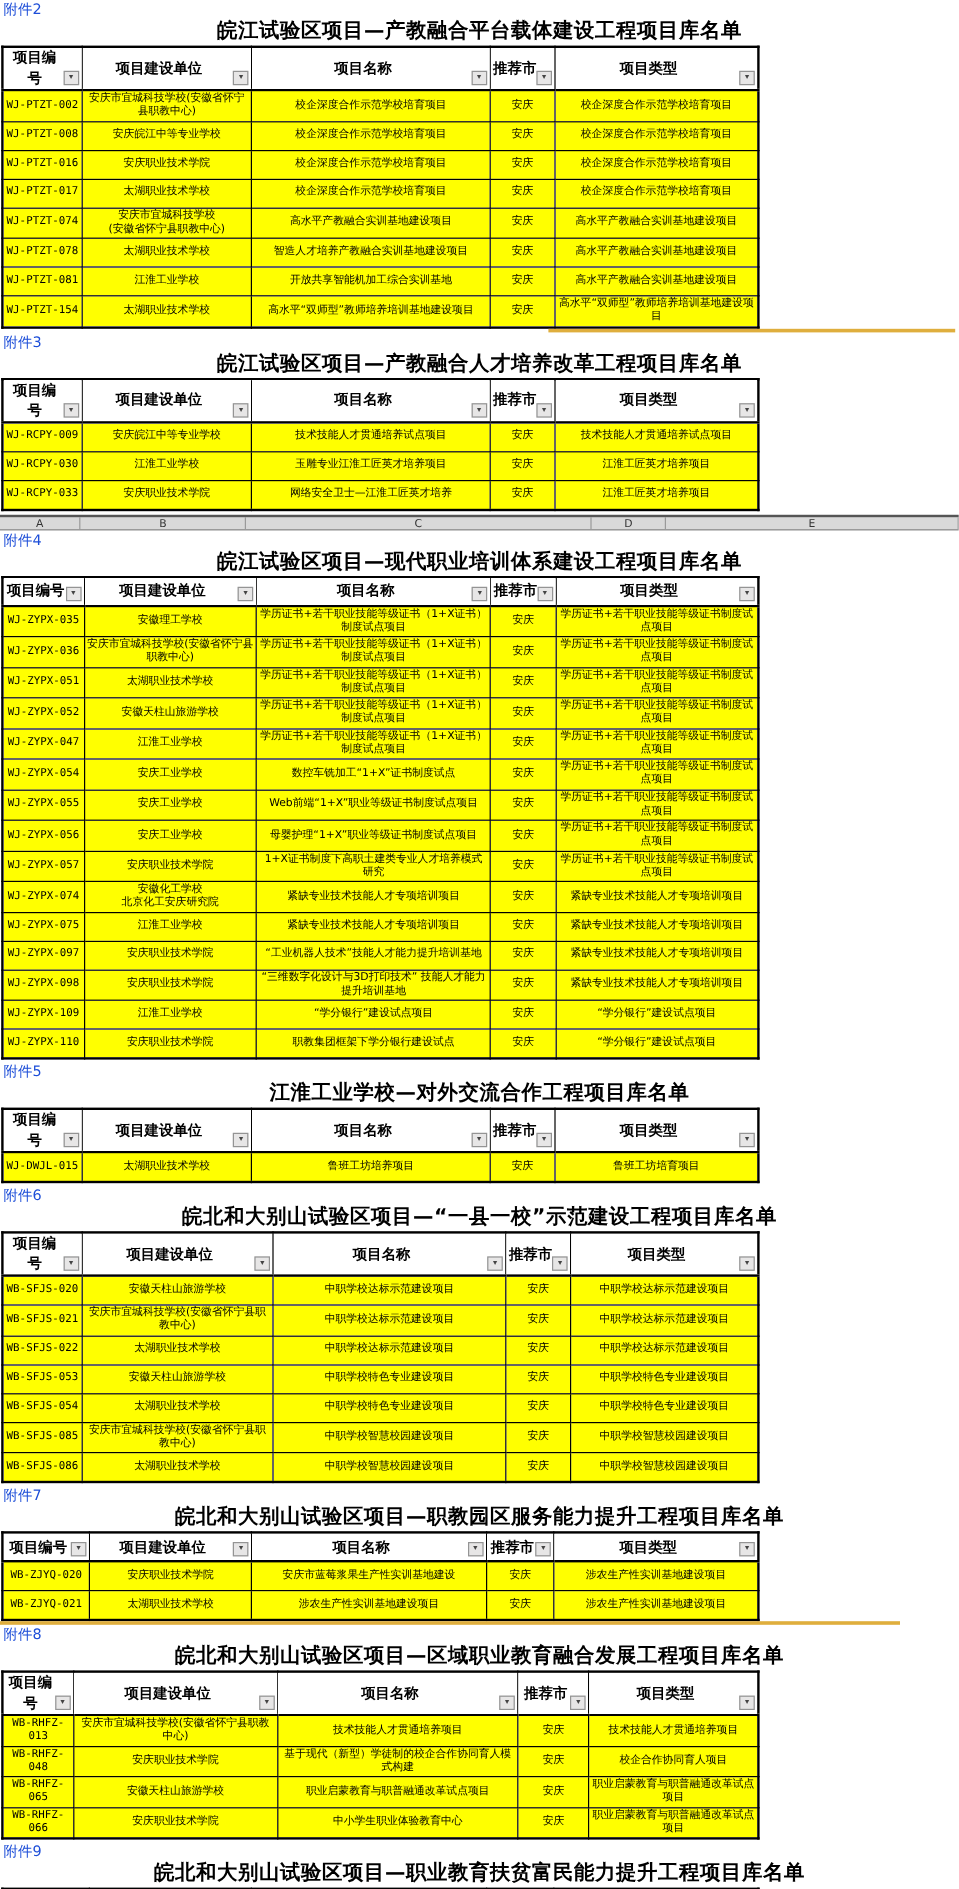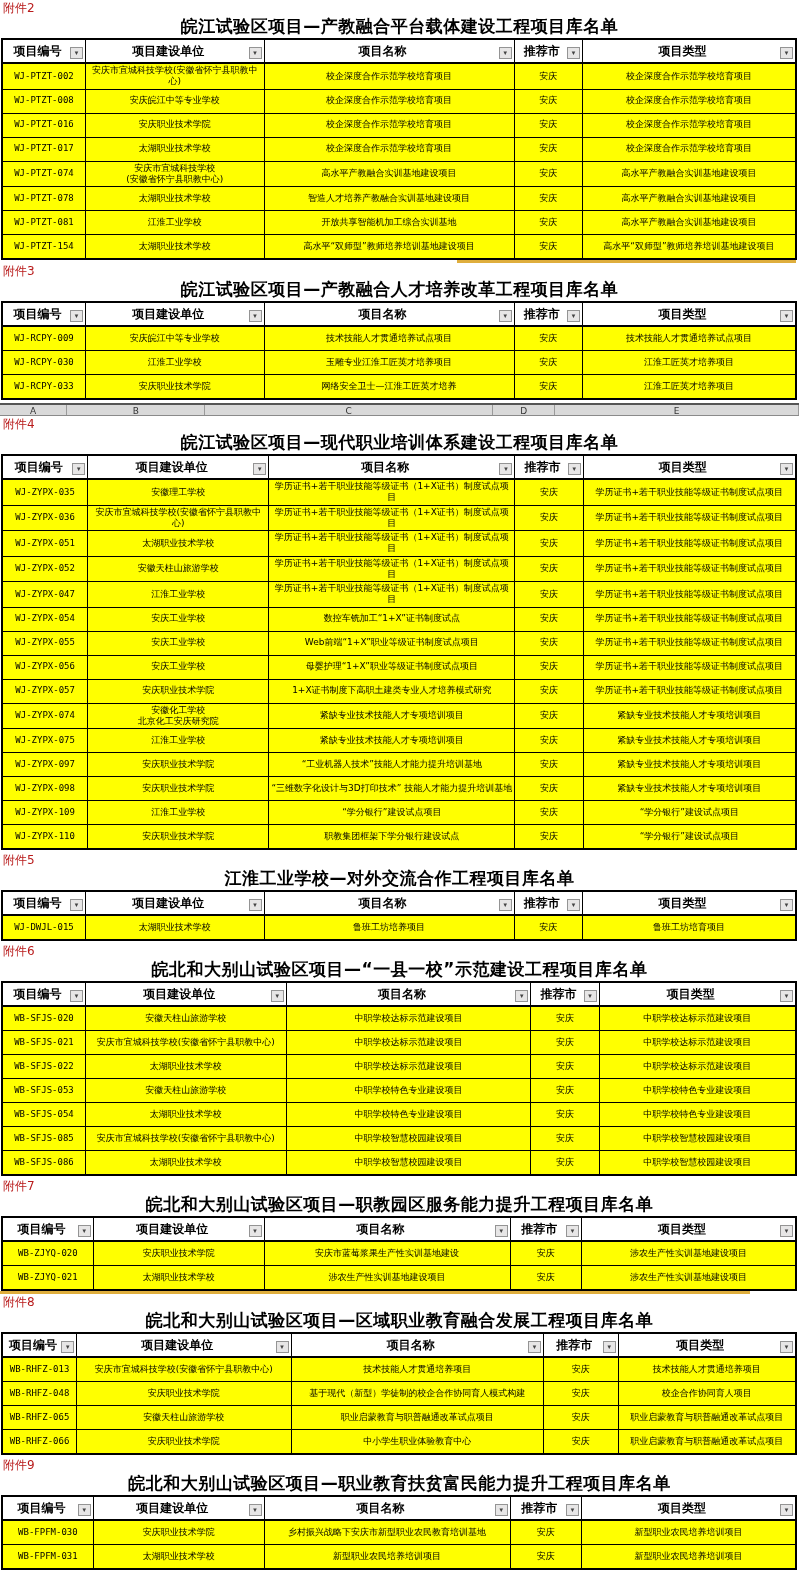--- a/index.html
+++ b/index.html
@@ -6,34 +6,34 @@
   body {
     width:799px;
     font-family:"DejaVu Sans","Liberation Sans",sans-serif;
     color:#000;
   }
   .attachment-label {
     font-size:12px;
     height:14px;
     line-height:14px;
     padding:1px 0 0 3px;
-    color:#b91c1c;
+    color:#1d4ed8;
   }
   .table-title {
     text-align:center;
     font-weight:bold;
     font-size:17px;
     height:23px;
     line-height:23px;
     letter-spacing:0.5px;
   }
   table.proj-table {
     border-collapse:collapse;
     table-layout:fixed;
-    width:796px;
+    width:632px;
     margin-left:1px;
     border:2px solid #000;
   }
   .proj-table th {
     border:1px solid #000;
     border-bottom:2px solid #000;
     background:#ffffff;
     font-size:12px;
     font-weight:bold;
     height:22px;

